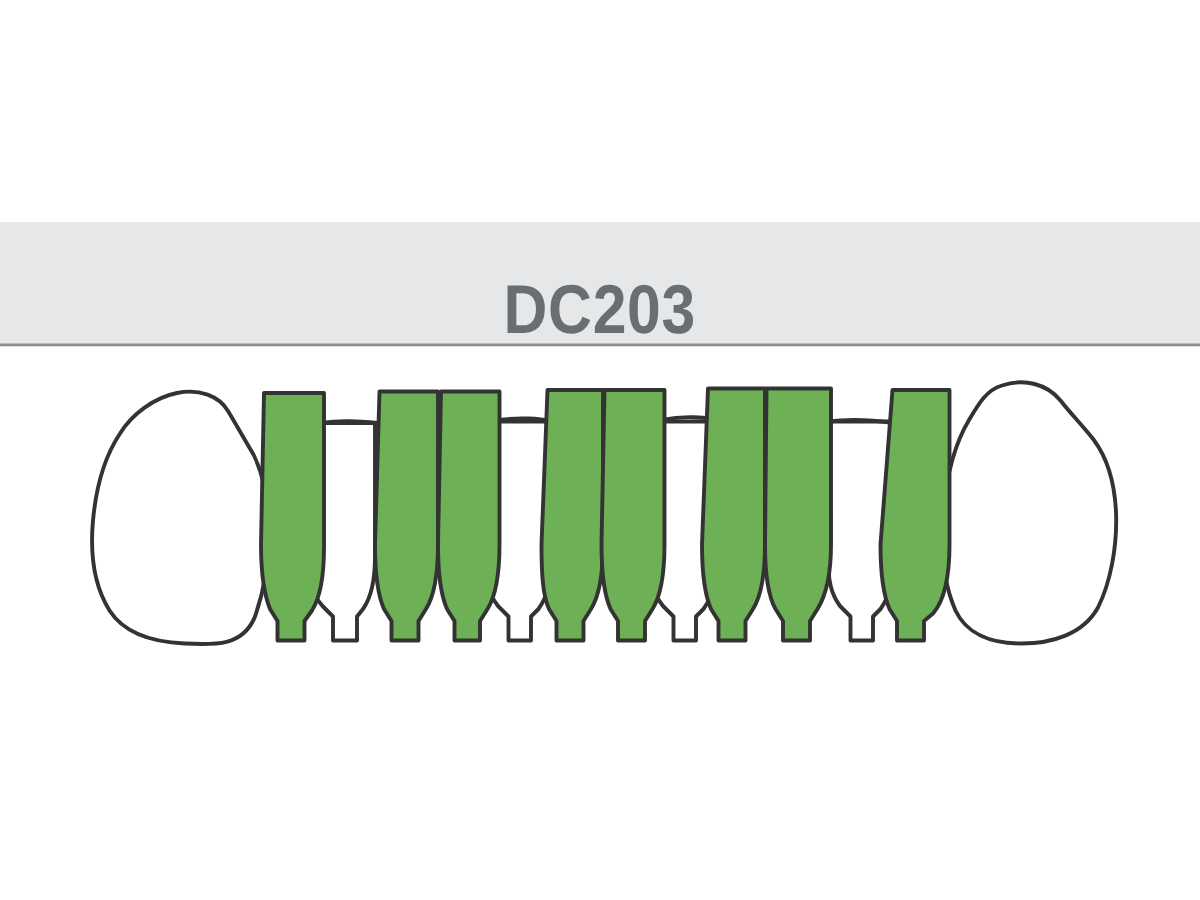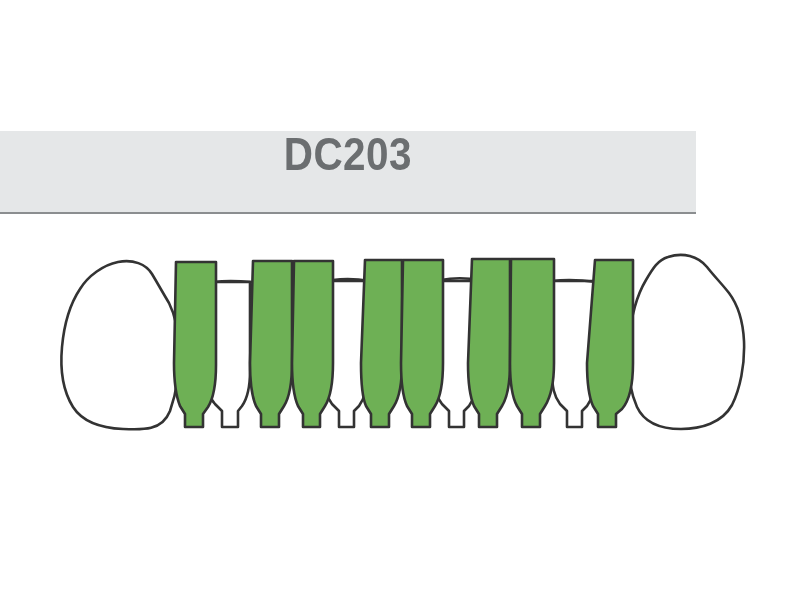--- a/index.html
+++ b/index.html
@@ -30,28 +30,28 @@
     top: 0;
     width: 800px;
     height: 148px;
     background: #ffffff;
   }
 
   
   .title-band {
     position: absolute;
     left: 0;
-    top: 131px;
-    width: 696px;
+    top: 148px;
+    width: 800px;
     height: 83px;
     background: #e5e7e8;
     border-bottom: 2px solid #8b8e90;
     box-sizing: border-box;
     display: flex;
-    align-items: flex-start;
+    align-items: flex-end;
     justify-content: center;
   }
   .title-text {
     font-family: "Liberation Sans Narrow", "Liberation Sans", sans-serif;
     font-size: 46px;
     font-weight: bold;
     letter-spacing: 0.5px;
     color: #6b6e70;
     transform: scaleX(0.88);
     transform-origin: center center;

